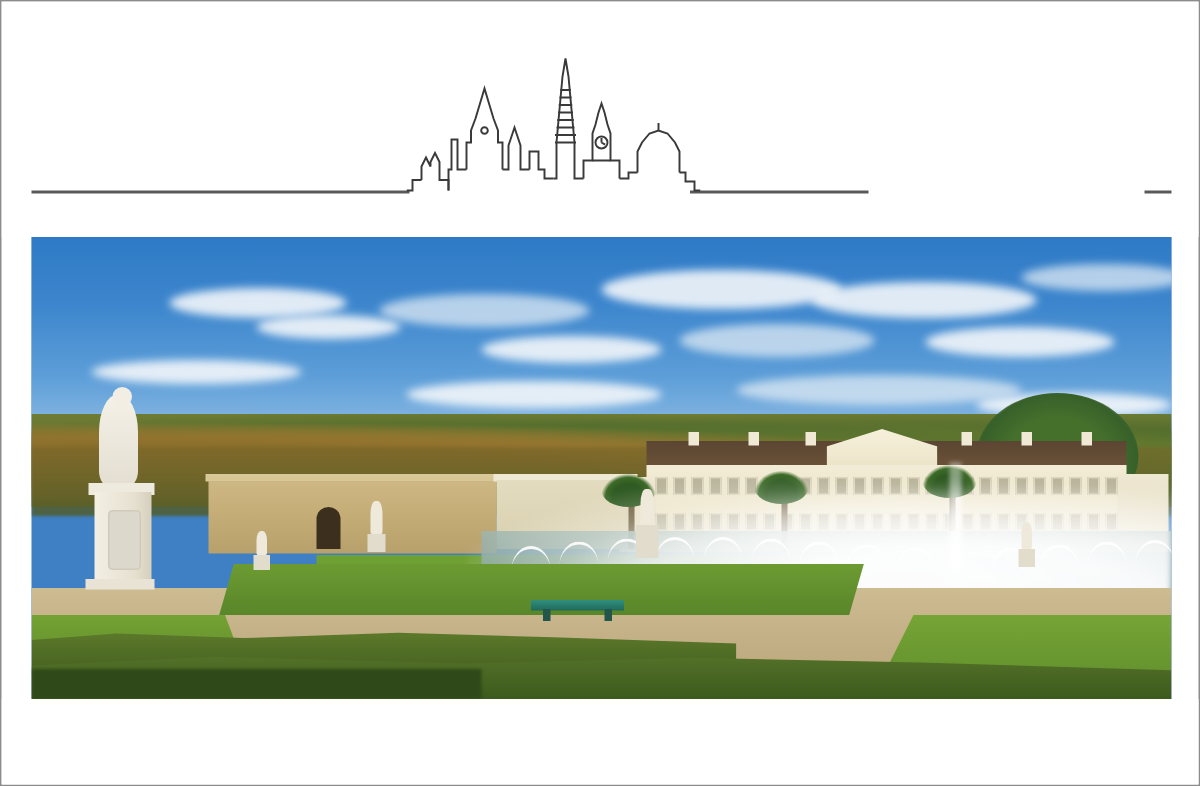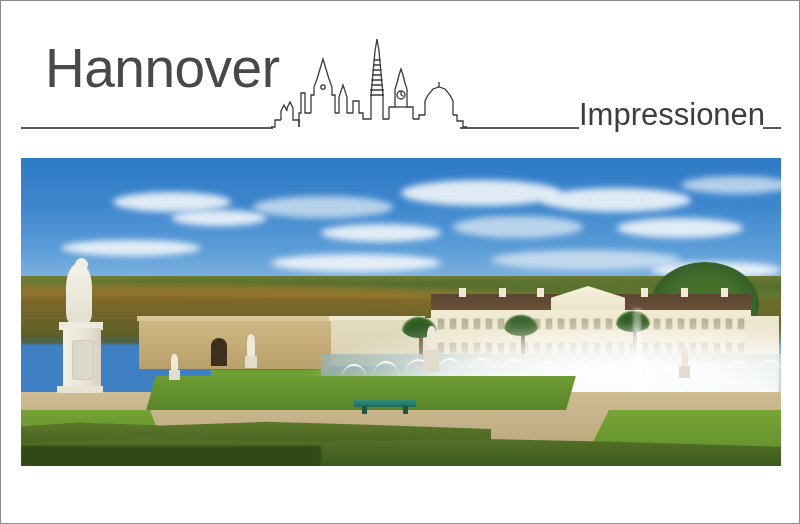--- a/index.html
+++ b/index.html
@@ -274,21 +274,20 @@
     background:#ffffff;
   }
 </style>
 </head>
 <body>
 
 <div id="page">
 
   <div id="header">
 
-    <div id="title">Hannover</div>
 
     <div id="rule-left"></div>
     <div id="rule-mid"></div>
     <div id="rule-right"></div>
 
     <svg id="skyline" viewBox="0 0 196 95" preserveAspectRatio="none">
       <g fill="none" stroke="#3a3a3a" stroke-width="1.3" stroke-linejoin="miter" stroke-linecap="butt">
 
         <path d="M0,92 L4,92 L4,85 L10,85"></path>
 
@@ -313,21 +312,20 @@
 
         <path d="M142,84 L148,84 L148,80 L154,80"></path>
 
         <path d="M154,80 L154,66 L157,60 L162,54 L168,52 L174,54 L179,60 L182,66 L182,80"></path>
         <path d="M168,52 L168,47"></path>
 
         <path d="M182,80 L186,80 L186,86 L192,86 L192,92 L196,92"></path>
       </g>
     </svg>
 
-    <div id="subtitle">Impressionen</div>
   </div>
 
   <div id="photo">
 
     <div class="ph" id="sky"></div>
     <div id="clouds-layer">
         <div class="cloud" style="left: 92px; top: 34px; width: 118px; height: 20px;"></div>
         <div class="cloud" style="left: 150px; top: 52px; width: 96px; height: 16px;"></div>
         <div class="cloud cloud2" style="left: 232px; top: 38px; width: 140px; height: 22px;"></div>
         <div class="cloud" style="left: 300px; top: 66px; width: 120px; height: 18px;"></div>

